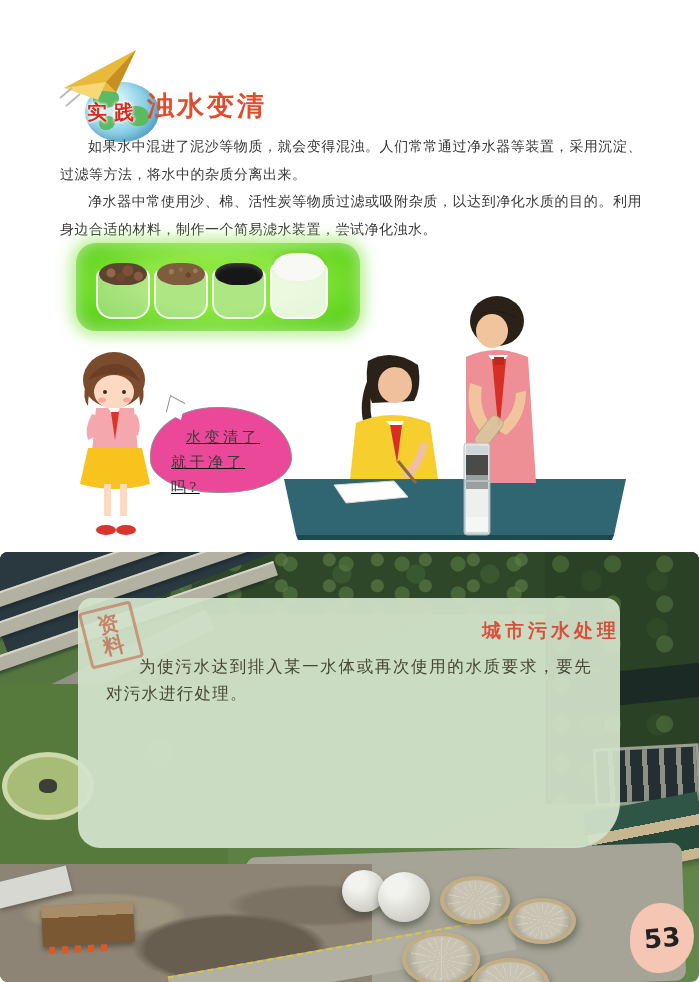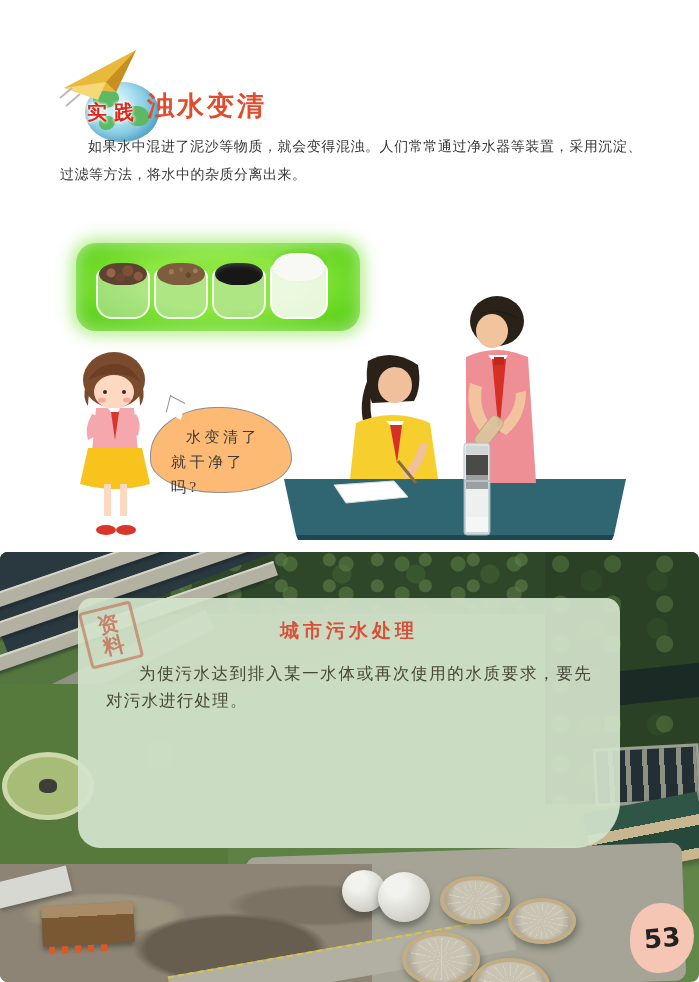--- a/index.html
+++ b/index.html
@@ -51,22 +51,22 @@
   .cup-cotton{left:194px;width:58px;height:56px;background:rgba(252,252,250,.85);}
   .cup-cotton .fill{background:#f8f8f5;top:-12px;height:28px;box-shadow:0 -2px 4px rgba(0,0,0,.08);}
 
   
   .experiment{position:absolute;left:268px;top:283px;width:372px;height:257px;}
 
   
   .cartoon-girl{position:absolute;left:58px;top:344px;width:124px;height:198px;}
 
   
-  .bubble{position:absolute;left:150px;top:407px;width:142px;height:86px;background:#fdba74;
-    border:1.5px solid #8f8f8f;border-radius:48% 52% 50% 50% / 58% 62% 42% 40%;box-sizing:border-box;}
+  .bubble{position:absolute;left:150px;top:407px;width:142px;height:86px;background:#ec4899;
+    border:1.5px solid #8f8f8f;border-radius:48% 52% 50% 50% / 58% 62% 42% 40%;box-sizing:border-box;text-decoration:underline;}
   .bubble::before{content:"";position:absolute;left:16px;top:-9px;width:16px;height:16px;background:#fff;
     border-left:1.5px solid #8f8f8f;border-top:1.5px solid #8f8f8f;transform:rotate(28deg) skew(14deg);}
   .bubble .txt{display:block;width:100px;margin:17px auto 0;font-size:15px;line-height:25px;
     letter-spacing:3.5px;color:#3a3a3a;text-indent:1em;}
 
   
   .aerial{position:absolute;left:0;top:552px;width:699px;height:430px;overflow:hidden;border-radius:8px;
     background:linear-gradient(160deg,#50703c 0%,#5d8044 55%,#64884a 100%);}
   .tree-band{position:absolute;left:0;top:0;width:699px;height:62px;background:#2f4729;
     background-image:radial-gradient(circle at 18% 40%,rgba(92,130,70,.55) 0 7px,transparent 8px),
@@ -124,23 +124,23 @@
   .shed{position:absolute;left:42px;top:352px;width:92px;height:40px;background:#7a5834;transform:rotate(-3deg);
     background-image:linear-gradient(rgba(255,235,200,.35) 0 30%,transparent 30%);box-shadow:0 4px 5px rgba(30,30,20,.4);}
   .shed::after{content:"";position:absolute;left:6px;bottom:-8px;width:60px;height:7px;
     background:repeating-linear-gradient(90deg,#e1571d 0 6px,transparent 6px 13px);}
   .access-road{position:absolute;left:168px;top:394px;width:348px;height:32px;background:#b1b0a3;
     transform:rotate(-10deg);border-top:2px dashed #d9c542;}
 
   
   .info-box{position:absolute;left:78px;top:46px;width:542px;height:250px;z-index:10;
     background:rgba(211,227,203,.93);border-radius:14px 14px 46px 22px;box-sizing:border-box;}
-  .info-title{margin:20px 0 8px;text-align:center;color:#d8503a;font-weight:bold;
+  .info-title{margin:20px 0 8px;text-align:right;color:#d8503a;font-weight:bold;
     font-size:19px;letter-spacing:4px;font-family:"Liberation Sans",sans-serif;}
-  .info-p{width:486px;margin:16px auto;font-size:16.5px;line-height:27px;letter-spacing:1.2px;
+  .info-p{width:486px;margin:9px auto;font-size:16.5px;line-height:27px;letter-spacing:1.2px;
     color:#474738;text-align:justify;text-indent:2em;}
   .stamp{position:absolute;left:6px;top:8px;width:54px;height:58px;transform:rotate(-14deg);
     border:3px solid rgba(193,94,66,.55);border-radius:4px;box-sizing:border-box;
     display:flex;align-items:center;justify-content:center;}
   .stamp .chars{width:1.2em;font-size:21px;line-height:1.05;color:rgba(193,94,66,.7);
     font-weight:bold;word-break:break-all;text-align:center;}
 
   
   .page-blob{position:absolute;left:630px;top:351px;width:64px;height:70px;z-index:11;
     background:#f6c6b5;border-radius:48% 52% 55% 45% / 52% 48% 55% 45%;
@@ -165,20 +165,21 @@
       <polygon points="6,40 48,34 40,52" fill="#f6d878"></polygon>
       <line x1="2" y1="50" x2="14" y2="40" stroke="#bbb" stroke-width="2"></line>
       <line x1="8" y1="58" x2="22" y2="46" stroke="#bbb" stroke-width="2"></line>
     </svg>
     <div class="badge">实践</div>
     <div class="title">浊水变清</div>
   </div>
 
   <div class="intro">
     <p>如果水中混进了泥沙等物质，就会变得混浊。人们常常通过净水器等装置，采用沉淀、过滤等方法，将水中的杂质分离出来。</p>
+    <p>净水器中常使用沙、棉、活性炭等物质过滤或吸附杂质，以达到净化水质的目的。利用身边合适的材料，制作一个简易滤水装置，尝试净化浊水。</p>
   </div>
 
   <div class="cups-figure">
     <div class="cup cup-gravel">
         <i class="fill"></i>
       </div>
     <div class="cup cup-sand">
         <i class="fill"></i>
       </div>
     <div class="cup cup-charcoal">

